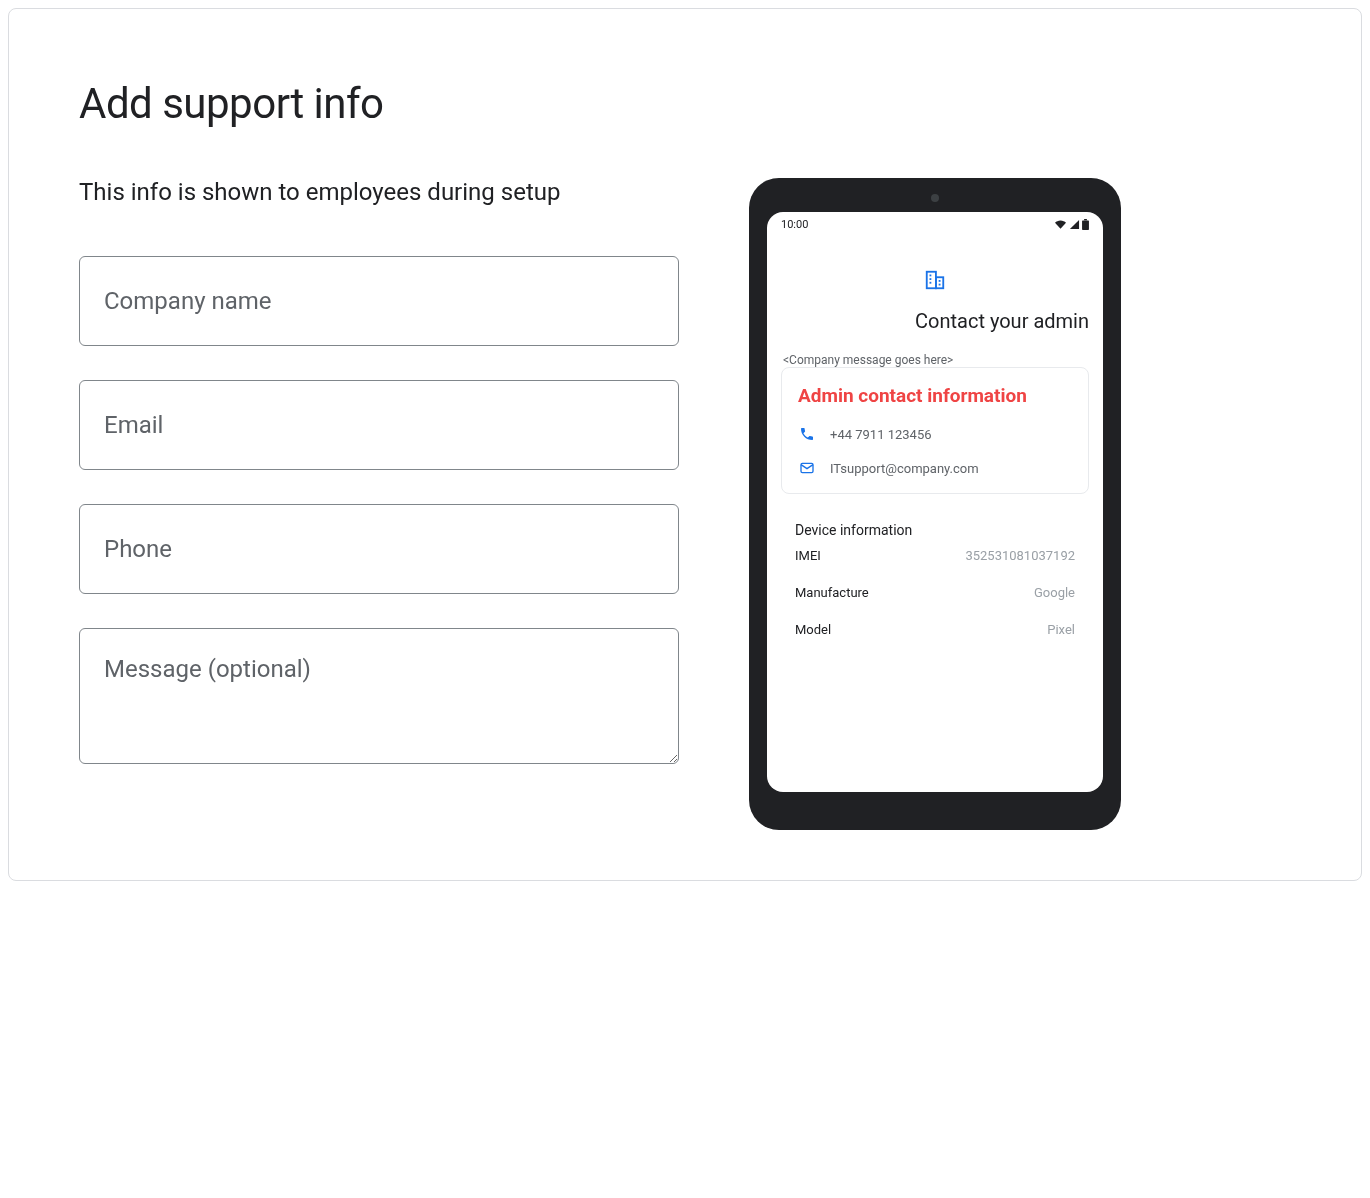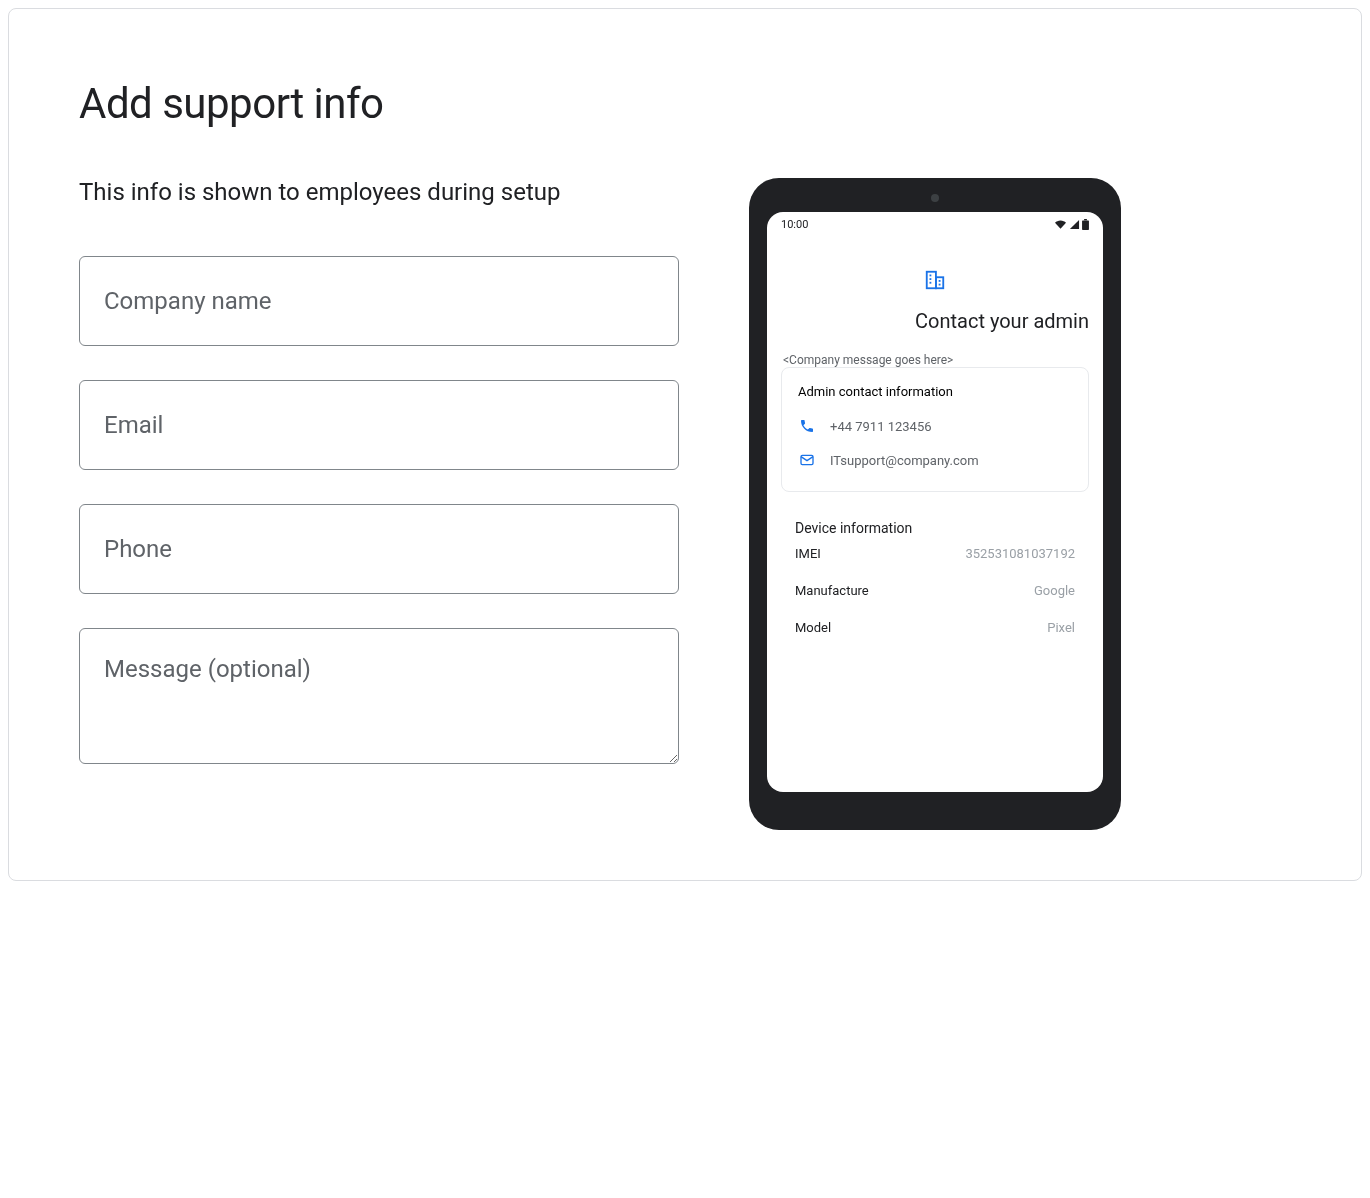--- a/index.html
+++ b/index.html
@@ -120,33 +120,33 @@
       color: #5f6368;
       padding: 0 2px;
     }
     .contact-card {
       border: 1px solid #e8eaed;
       border-radius: 8px;
       padding: 16px;
       margin-bottom: 28px;
     }
     .contact-card-title {
-      font-size: 13px;
-      color: #000000;
+      font-size: 19px;
+      color: #ef4444;
       margin-bottom: 18px;
-      font-weight: 400;
+      font-weight: 700;
     }
     .contact-row {
       display: flex;
       align-items: center;
       gap: 14px;
       margin-bottom: 16px;
     }
     .contact-row:last-child {
-      margin-bottom: 6px;
+      margin-bottom: 0;
     }
     .contact-row .icon {
       flex-shrink: 0;
       width: 18px;
       height: 18px;
       display: flex;
       align-items: center;
       justify-content: center;
     }
     .contact-text {

